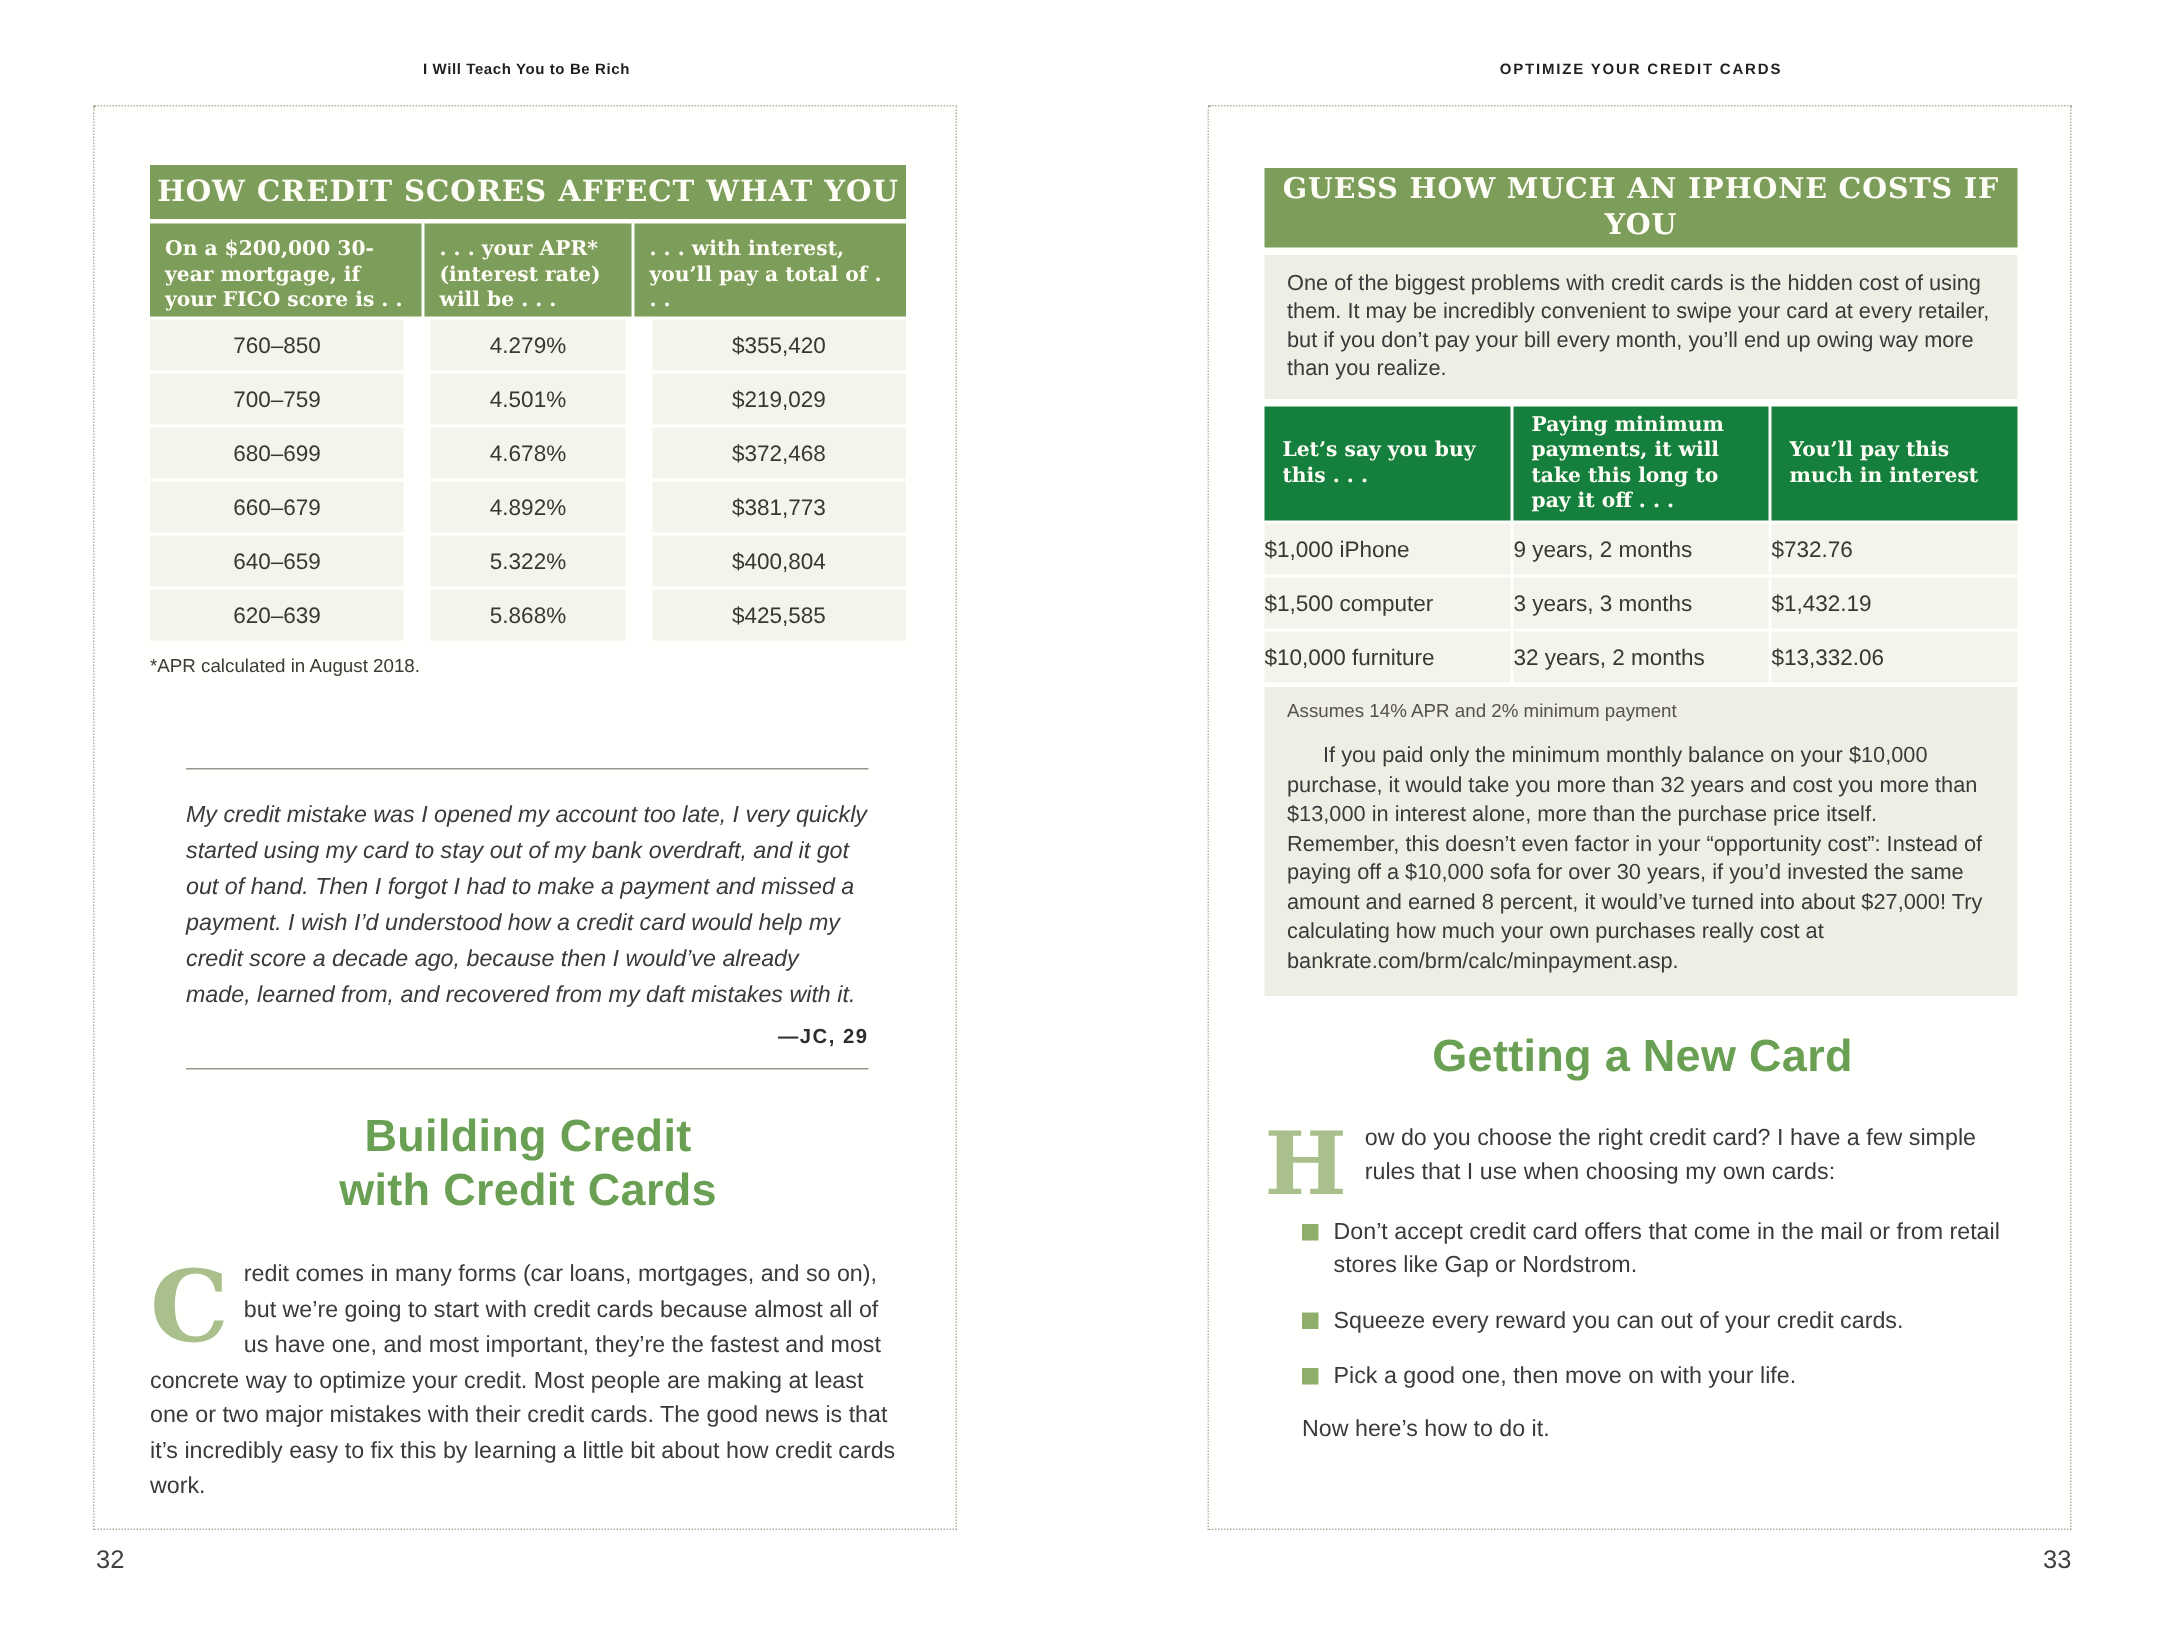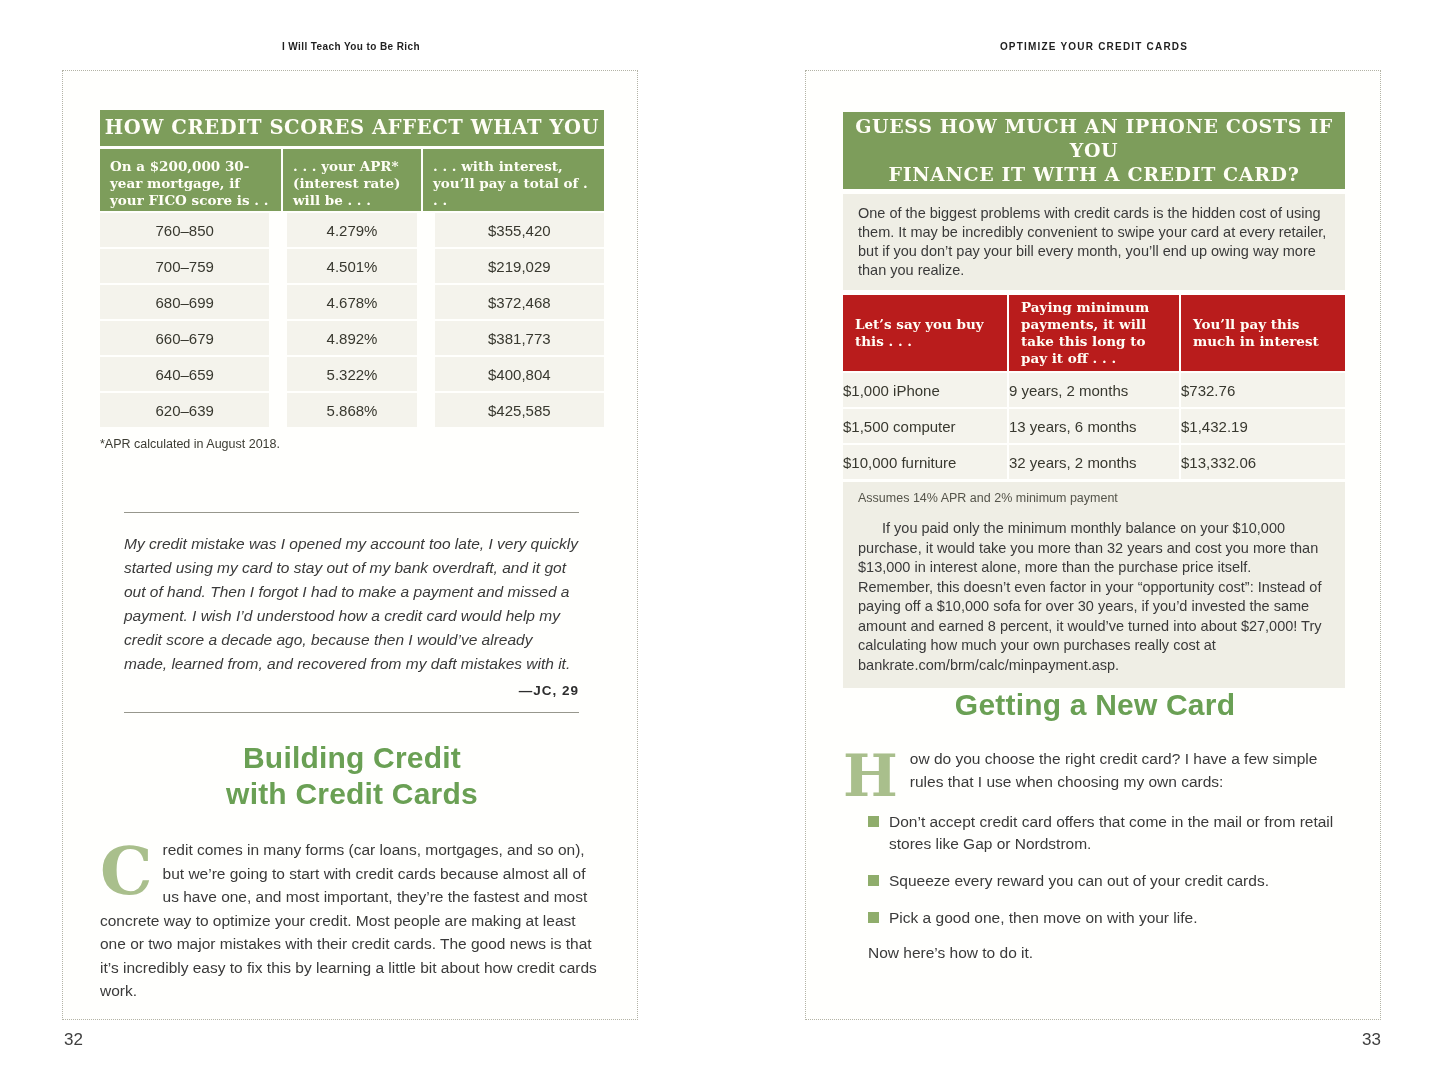--- a/index.html
+++ b/index.html
@@ -70,21 +70,21 @@
 
   
   .fin-box{position:absolute;left:37px;top:41px;width:502px;border-radius:26px;}
   .fb-title{font-size:19px;line-height:24px;padding:2px 0 3px;}
   .fb-intro{
     margin-top:5px;background:#efeee5;padding:10px 15px;
     font-size:14.5px;line-height:19px;color:#3a3a3a;
   }
   .fb-heads{display:flex;gap:2px;margin-top:5px;}
   .fb-head{
-    background:#b91c1c;color:#fffef6;font-family:"DejaVu Serif",serif;
+    background:#15803d;color:#fffef6;font-family:"DejaVu Serif",serif;
     font-weight:bold;font-size:13.5px;line-height:17px;
     padding:8px 12px;box-sizing:border-box;height:76px;
     display:flex;align-items:center;
   }
   .r1{width:164px;} .r2{width:170px;} .r3{width:164px;}
   .fb-row{display:flex;gap:2px;margin-top:2px;}
   .fb-cell{
     background:#f4f3ec;height:34px;display:flex;align-items:center;
     font-size:15px;color:#38382f;box-sizing:border-box;
   }
@@ -163,36 +163,35 @@
     <p class="body"><span class="dropcap">C</span><span>redit comes in many forms (car loans, mortgages, and so on), but we’re going to start with credit cards because almost all of us have one, and most important, they’re the fastest and most concrete way to optimize your credit. Most people are making at least one or two major mistakes with their credit cards. The good news is that it’s incredibly easy to fix this by learning a little bit about how credit cards work.</span></p>
   </div>
 
 </div>
 
 <div class="page page-right">
 
   <div class="fin-box">
     <div class="green-bar fb-title">
       <div>GUESS HOW MUCH AN IPHONE COSTS IF YOU</div>
-      <div>FINANCE IT WITH A CREDIT CARD?</div>
     </div>
     <div class="fb-intro">One of the biggest problems with credit cards is the hidden cost of using them. It may be incredibly convenient to swipe your card at every retailer, but if you don’t pay your bill every month, you’ll end up owing way more than you realize.</div>
     <div class="fb-heads">
       <div class="fb-head r1">Let’s say you buy this . . .</div>
       <div class="fb-head r2">Paying minimum payments, it will take this long to pay it off . . .</div>
       <div class="fb-head r3">You’ll pay this much in interest</div>
     </div>
     <div class="fb-row">
       <div class="fb-cell r1">$1,000 iPhone</div>
       <div class="fb-cell r2">9 years, 2 months</div>
       <div class="fb-cell r3">$732.76</div>
     </div>
     <div class="fb-row">
       <div class="fb-cell r1">$1,500 computer</div>
-      <div class="fb-cell r2">13 years, 6 months</div>
+      <div class="fb-cell r2">3 years, 3 months</div>
       <div class="fb-cell r3">$1,432.19</div>
     </div>
     <div class="fb-row">
       <div class="fb-cell r1">$10,000 furniture</div>
       <div class="fb-cell r2">32 years, 2 months</div>
       <div class="fb-cell r3">$13,332.06</div>
     </div>
     <div class="fb-bottom">
       <div class="fb-foot">Assumes 14% APR and 2% minimum payment</div>
       <p class="fb-para">If you paid only the minimum monthly balance on your $10,000 purchase, it would take you more than 32 years and cost you more than $13,000 in interest alone, more than the purchase price itself. Remember, this doesn’t even factor in your “opportunity cost”: Instead of paying off a $10,000 sofa for over 30 years, if you’d invested the same amount and earned 8 percent, it would’ve turned into about $27,000! Try calculating how much your own purchases really cost at bankrate.com/brm/calc/minpayment.asp.</p>

